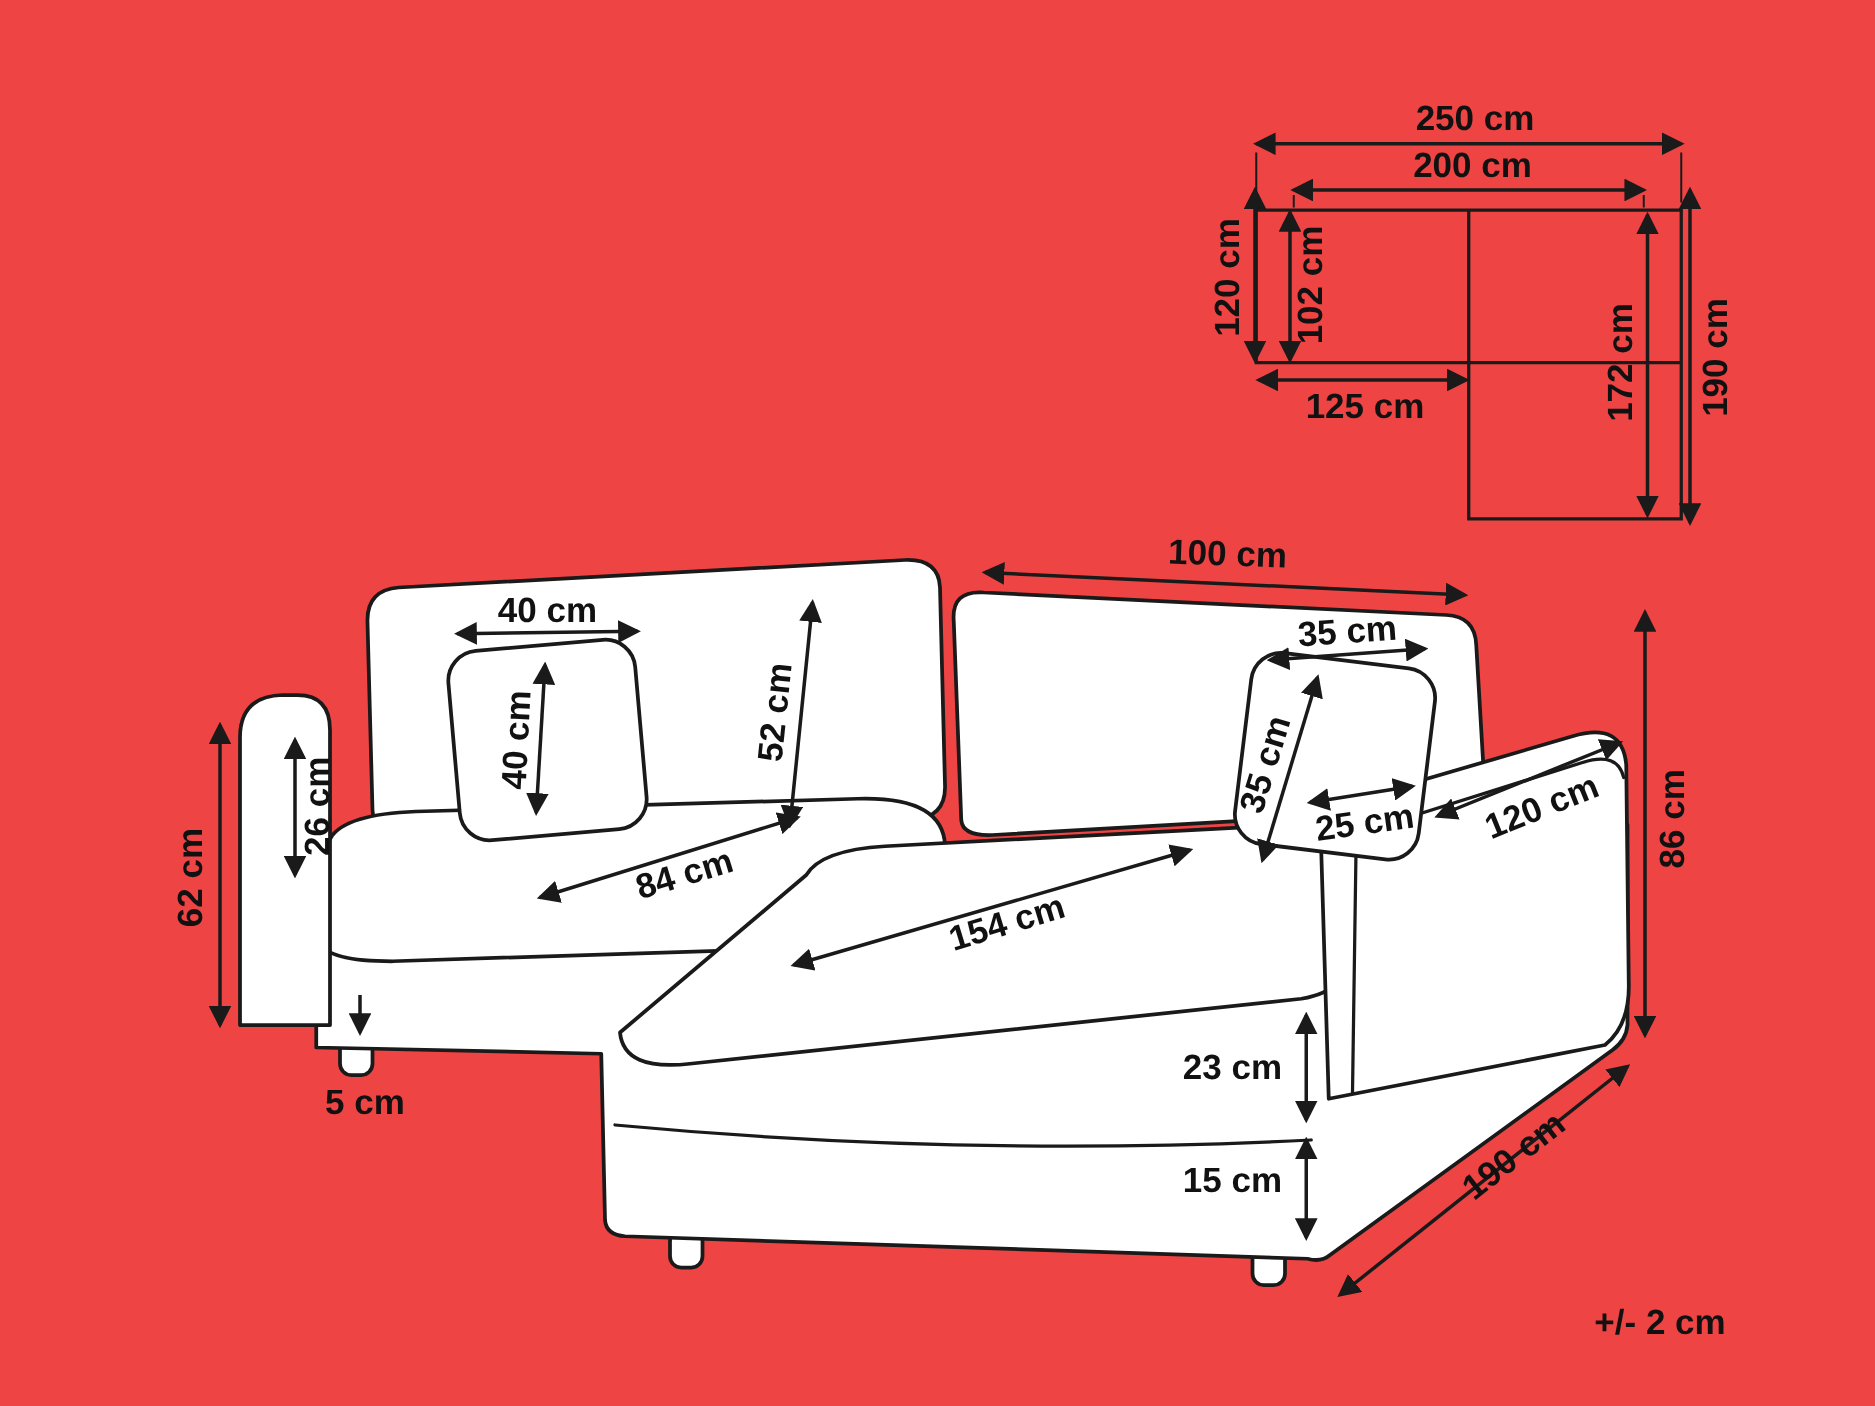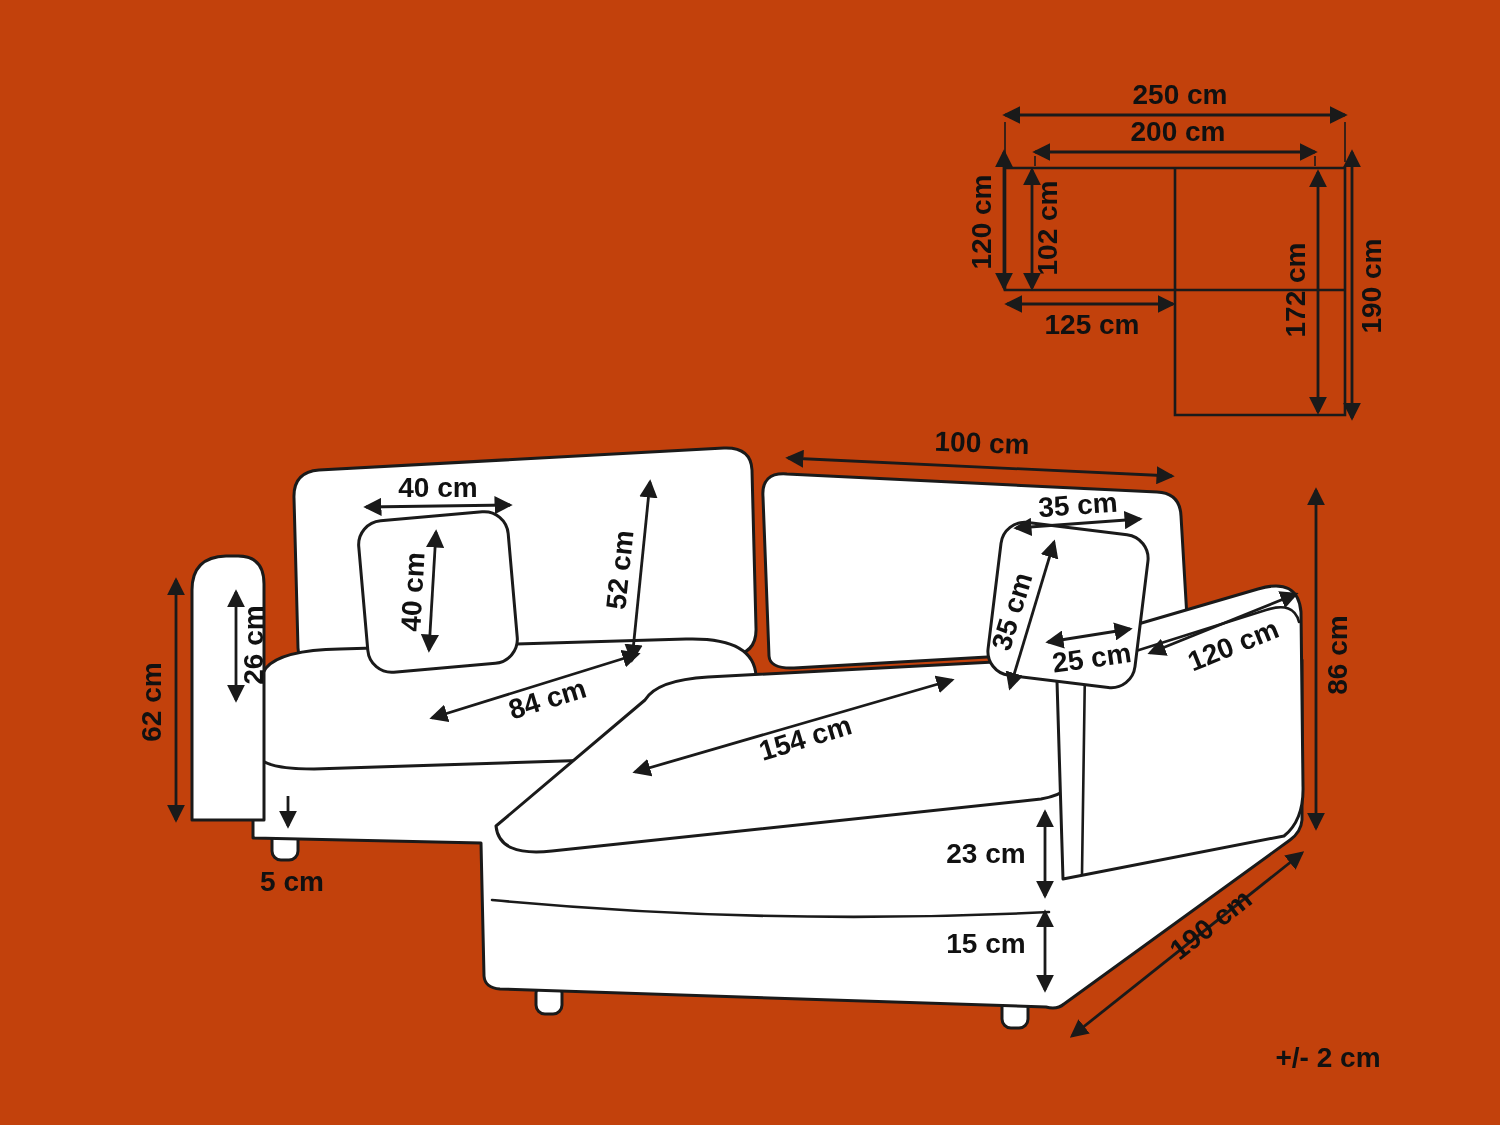--- a/index.html
+++ b/index.html
@@ -1,16 +1,16 @@
 <!DOCTYPE html>
 <html><head>
 <meta charset="utf-8">
 <style>
   html,body{margin:0;padding:0;background:#ffffff;}
-  .canvas{position:relative;width:1500px;height:1125px;background:#c2410c;overflow:hidden;
+  .canvas{position:relative;width:1500px;height:1125px;background:#ef4444;overflow:hidden;
           font-family:"Liberation Sans",sans-serif;}
   svg{display:block;}
   .furniture{fill:#ffffff;stroke:#1a1a1a;stroke-width:3;stroke-linejoin:round;stroke-linecap:round;}
   .inner{fill:none;stroke:#1a1a1a;stroke-width:2.6;stroke-linecap:round;}
   .plan{fill:none;stroke:#1a1a1a;stroke-width:2.6;stroke-linejoin:miter;}
   .dim{fill:none;stroke:#1a1a1a;stroke-width:2.8;}
   .ext{fill:none;stroke:#1a1a1a;stroke-width:1.6;}
   text{font-family:"Liberation Sans",sans-serif;font-weight:700;font-size:28px;fill:#111111;
        text-anchor:middle;dominant-baseline:middle;}
 </style>

